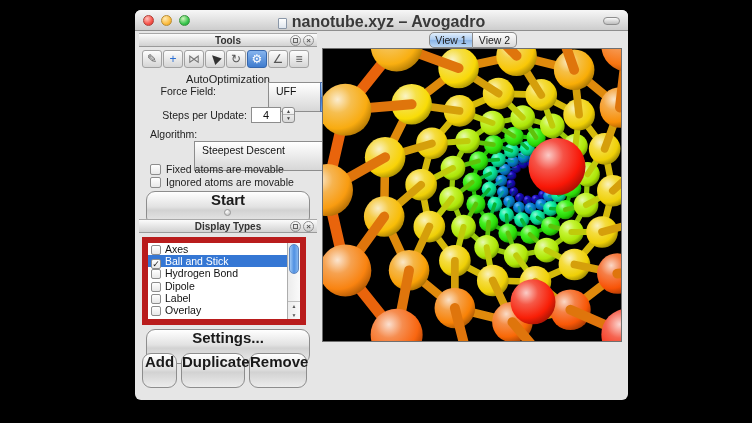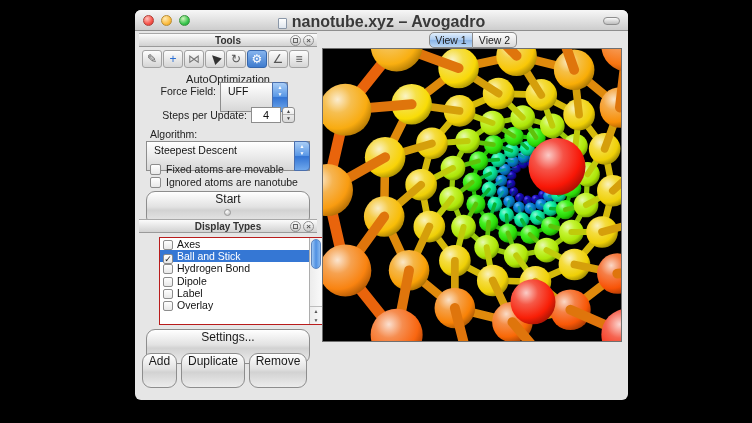--- a/index.html
+++ b/index.html
@@ -33,21 +33,21 @@
   
   .toolbar{position:absolute;left:3px;top:17px;height:19px;white-space:nowrap;}
   .toolbtn{display:inline-block;width:20px;height:18px;margin-right:1px;border:1px solid #a2a2a2;border-radius:3px;
     background:linear-gradient(#fdfdfd,#d5d5d5);text-align:center;line-height:16px;font-size:12px;color:#555;
     vertical-align:top;overflow:hidden;}
   .toolbtn.active{background:linear-gradient(#85b4ee,#3f7cce);border-color:#3667ad;color:#fff;}
   .sectitle{position:absolute;left:0;right:0;text-align:center;font-size:11px;color:#222;}
   .flabel{position:absolute;font-size:10.5px;color:#222;line-height:14px;}
   
   .popup{position:absolute;height:30px;border:1px solid #8d8d8d;border-radius:0;
-    background:linear-gradient(#ffffff,#d7d7d7);font-size:10.5px;}
+    background:linear-gradient(#ffffff,#d7d7d7);font-size:10.5px;margin-left:48px;}
   .popup .plbl{position:absolute;left:7px;top:2px;right:18px;white-space:nowrap;overflow:hidden;color:#111;}
   .popup .cap{position:absolute;right:-1px;top:-1px;bottom:-1px;width:16px;border-radius:0 4px 4px 0;
     background:linear-gradient(#a9cdf6,#5a98e6 48%,#3374d4 52%,#6fa8ec);border:1px solid #4a6fae;
     color:#fff;text-align:center;}
   .cap i{display:block;font-style:normal;font-size:5px;line-height:7px;}
   .cap i:first-child{margin-top:1px;}
   
   .tfield{position:absolute;height:16px;background:#fff;border:1px solid #8d8d8d;
     font-size:11px;text-align:center;line-height:14px;color:#111;}
   .stepper{position:absolute;width:13px;height:16px;border:1px solid #8d8d8d;border-radius:3px;
@@ -55,25 +55,25 @@
   .stepper .st{display:block;height:7px;font-size:5px;line-height:7px;text-align:center;color:#444;}
   .stepper .st:first-child{border-bottom:1px solid #b5b5b5;}
   
   .cbrow{position:absolute;left:11px;height:13px;font-size:10.5px;line-height:13px;white-space:nowrap;}
   .cb{display:inline-block;width:11px;height:11px;border:1px solid #8d8d8d;border-radius:2px;
     background:linear-gradient(#ffffff,#e8e8e8);vertical-align:-2px;margin-right:5px;
     text-align:center;line-height:10px;font-size:9px;color:#222;}
   
   .aquabtn{position:absolute;height:35px;border:1px solid #8d8d8d;border-radius:9px;
     background:linear-gradient(#ffffff,#e2e2e2 45%,#d2d2d2 55%,#ececec);
-    font-size:12px;text-align:center;line-height:15px;color:#1a1a1a;}
+    font-size:15px;text-align:center;line-height:15px;color:#1a1a1a;font-weight:bold;}
   .splitter{position:absolute;width:7px;height:7px;border-radius:50%;left:85px;
     background:radial-gradient(circle at 35% 30%,#fdfdfd,#b9b9b9);border:1px solid #979797;}
   
-  .listbox{position:absolute;left:20px;width:164px;background:#fff;border:1px solid #b91c1c;overflow:hidden;}
+  .listbox{position:absolute;left:3px;width:164px;background:#fff;border:6px solid #b91c1c;overflow:hidden;}
   .listrow{height:12.2px;font-size:10.5px;line-height:12px;padding-left:3px;white-space:nowrap;color:#111;}
   .listrow.sel{background:#3577d4;color:#fff;}
   .listrow .cb{width:10px;height:10px;line-height:9px;margin-right:4px;vertical-align:-2px;}
   .vscroll{position:absolute;right:0;top:0;bottom:0;width:13px;
     background:linear-gradient(90deg,#ececec,#fafafa);border-left:1px solid #adadad;}
   .vthumb{position:absolute;top:1px;left:1px;width:10px;height:30px;border-radius:5px;
     background:linear-gradient(90deg,#9cc6f4,#4f90e2 50%,#86b7ef);border:1px solid #5c85bf;}
   .sarrows{position:absolute;bottom:0;left:0;right:0;height:18px;border-top:1px solid #bdbdbd;
     font-size:5px;text-align:center;color:#555;line-height:9px;}
   
@@ -140,21 +140,21 @@
       <span class="cap">
           <i>▲</i>
           <i>▼</i>
         </span>
     </div>
 
     <div class="cbrow" style="top:130px;">
       <span class="cb"></span><span>Fixed atoms are movable</span>
     </div>
     <div class="cbrow" style="top:143px;">
-      <span class="cb"></span><span>Ignored atoms are nanotube</span>
+      <span class="cb"></span><span>Ignored atoms are movable</span>
     </div>
 
     <div class="aquabtn" style="left:7px;top:158px;width:164px;">Start</div>
 
     <div class="splitter" style="top:176px;"></div>
 
     <div class="dockhead" style="top:186px;">
       <span>Display Types</span>
       <span class="dockbtn" style="right:16px;">
           <span class="floatglyph"></span>

